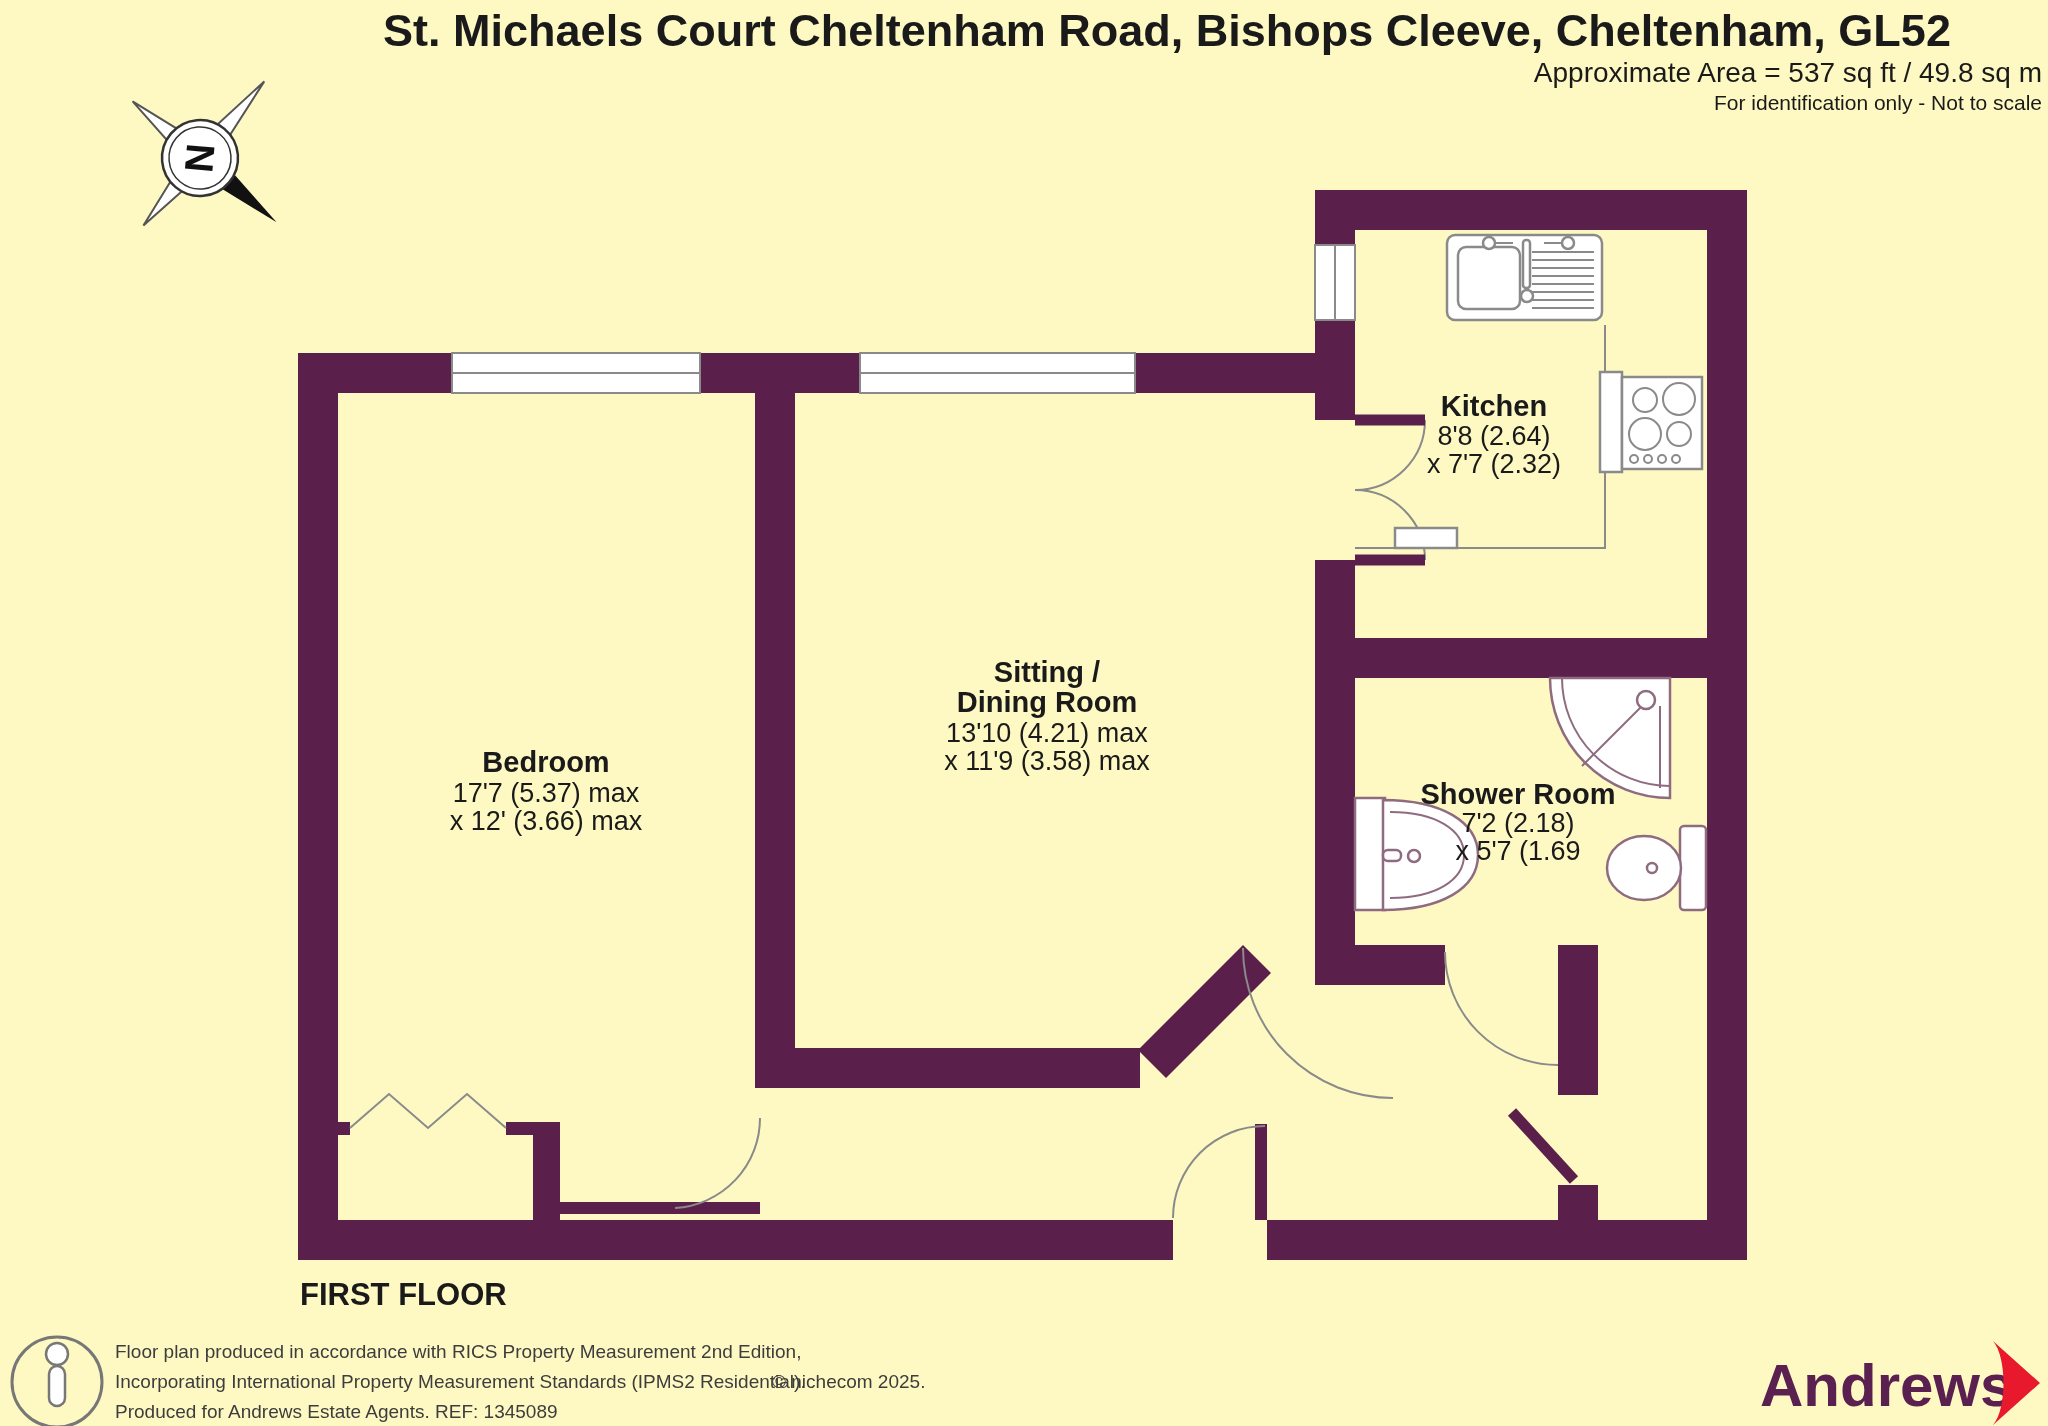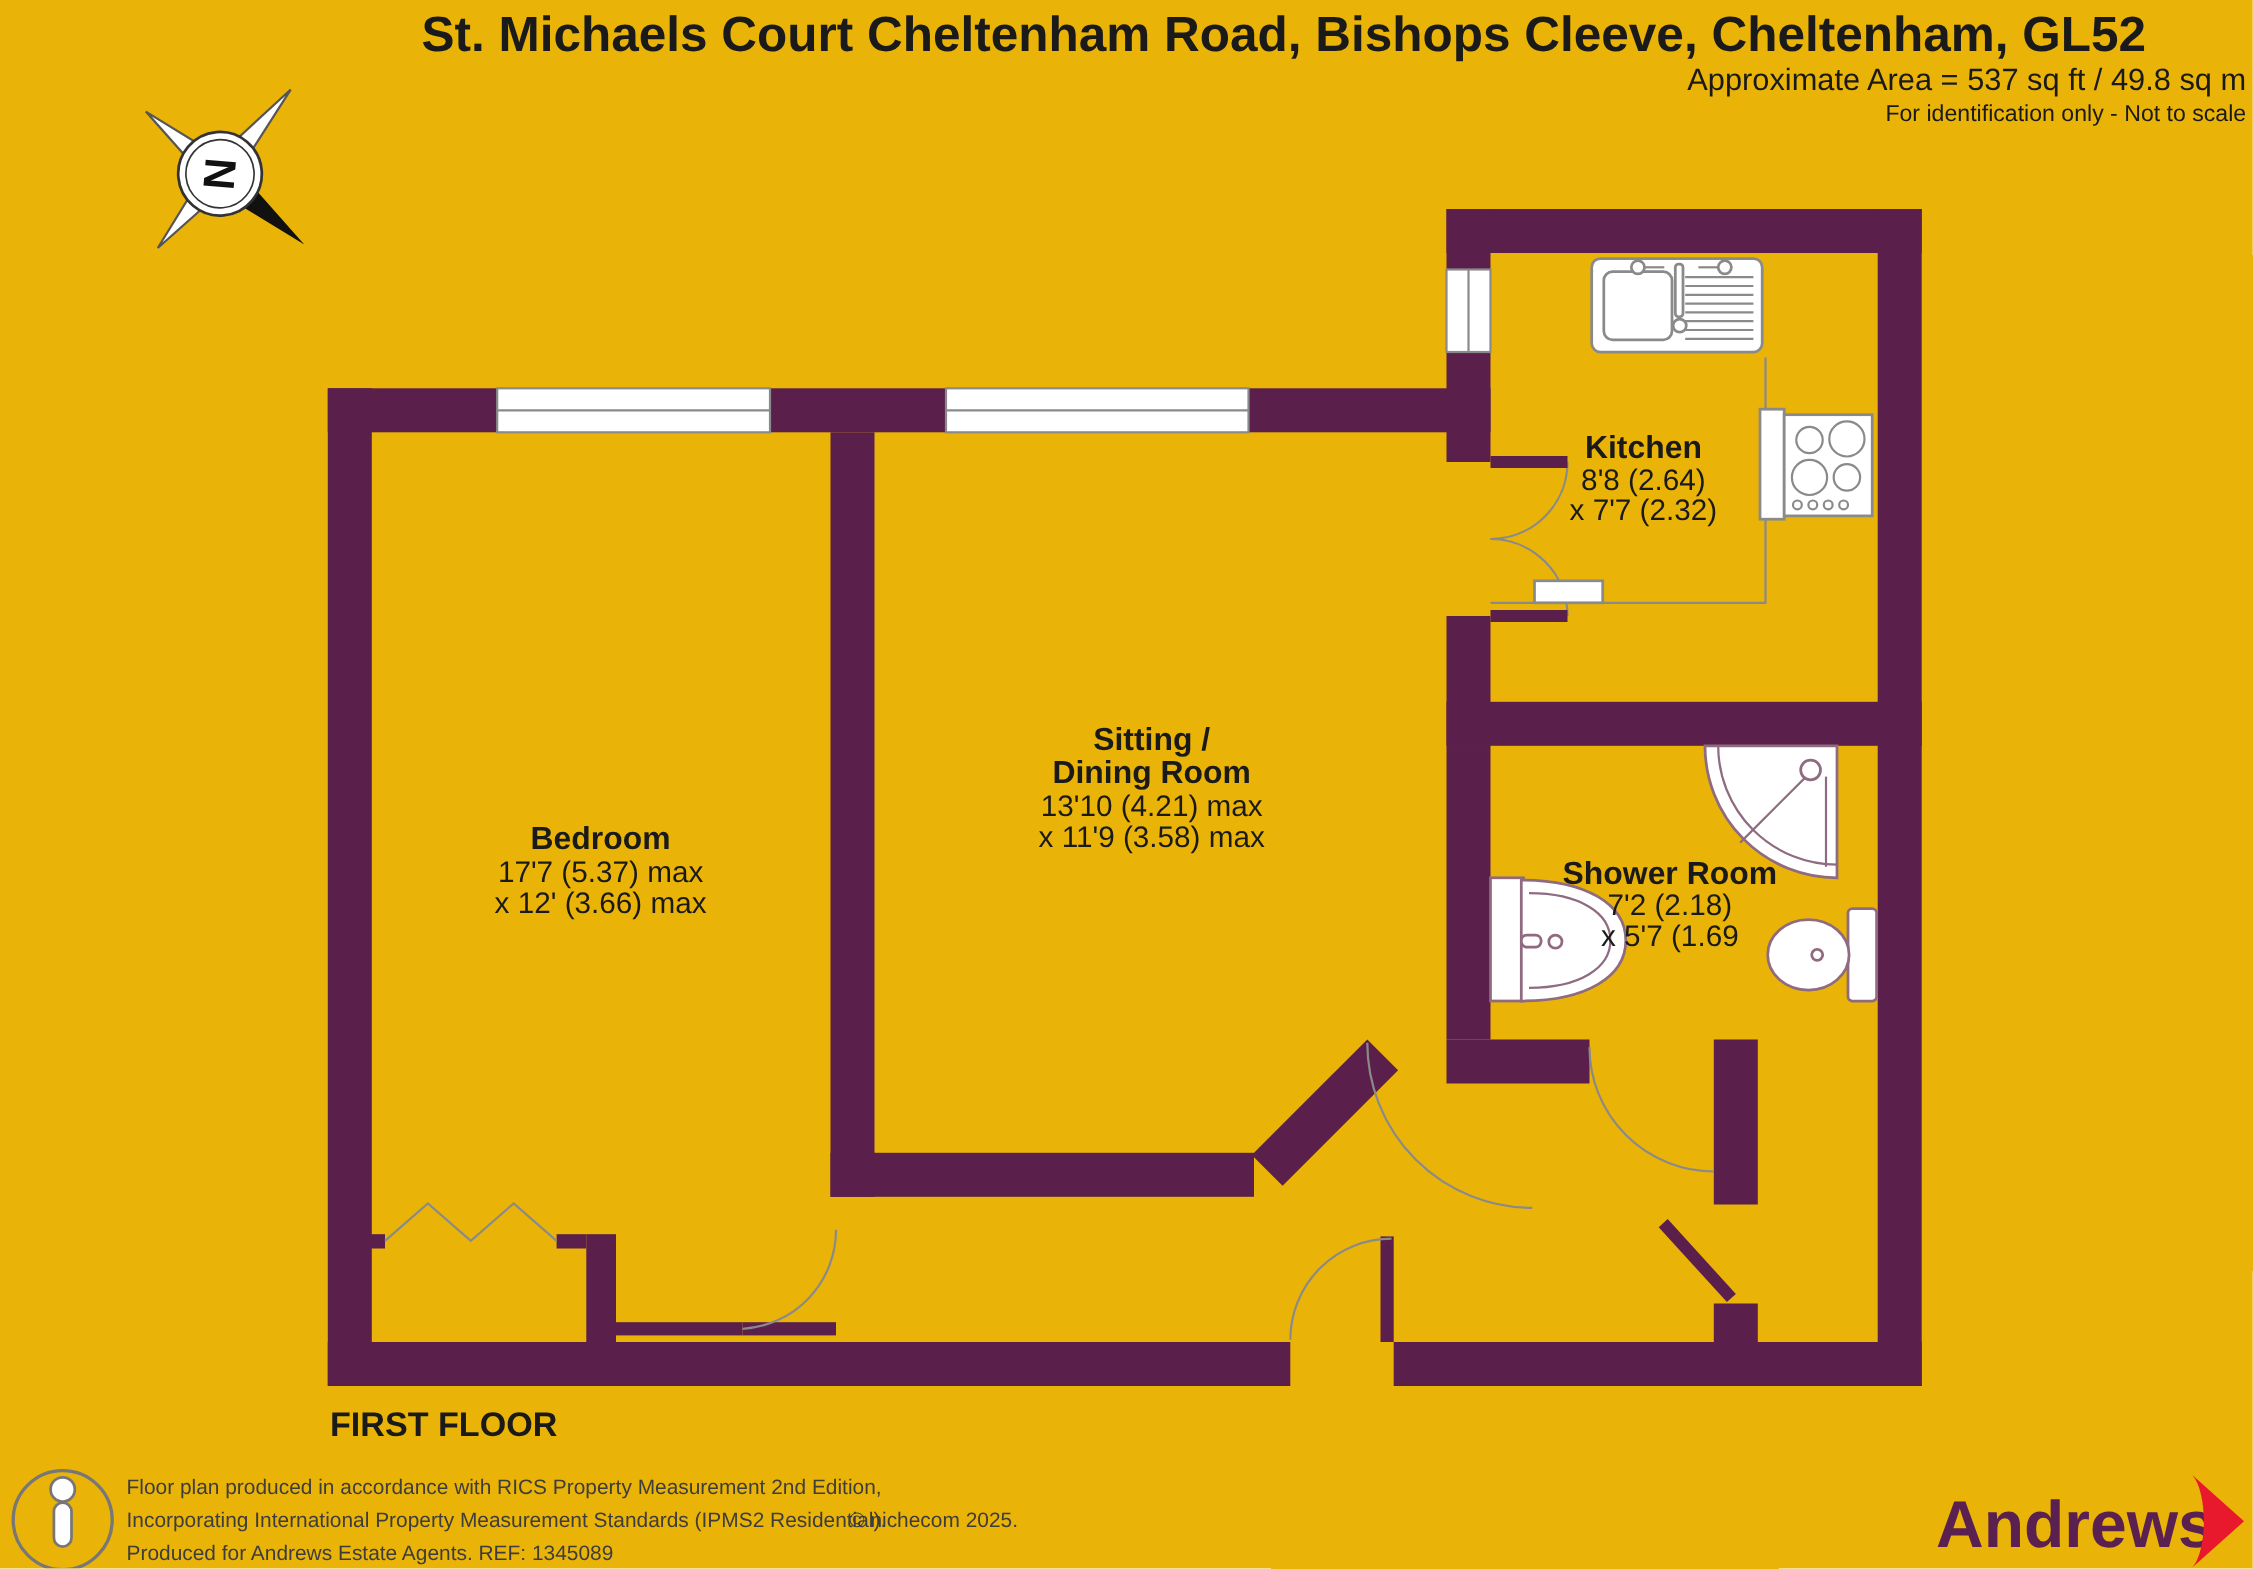--- a/index.html
+++ b/index.html
@@ -1,16 +1,16 @@
 <!DOCTYPE html>
 <html><head>
 <meta charset="utf-8">
 <style>
   html,body{margin:0;padding:0;background:#ffffff;}
-  .page{position:relative;width:2048px;height:1426px;background:#eab308;overflow:hidden;}
+  .page{position:relative;width:2048px;height:1426px;background:#fef9c3;overflow:hidden;}
   svg{display:block;}
   text{font-family:"Liberation Sans","DejaVu Sans",sans-serif;fill:#1a1a1a;}
   .title{font-size:45px;font-weight:bold;}
   .area{font-size:28px;}
   .disclaimer{font-size:21px;}
   .room-name{font-size:29px;font-weight:bold;}
   .room-dim{font-size:27px;}
   .floor-label{font-size:31px;font-weight:bold;}
   .footer-text{font-size:19px;fill:#3d3d3d;}
   .brand{font-size:60px;font-weight:bold;fill:#5a2150;}

